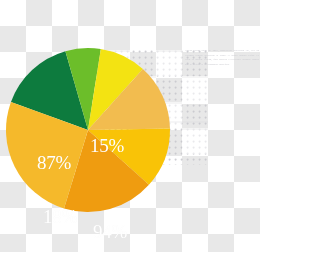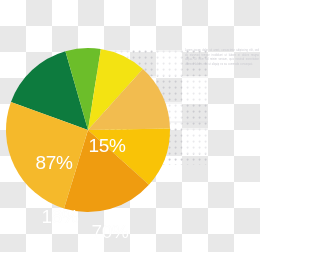--- a/index.html
+++ b/index.html
@@ -5,21 +5,21 @@
   html, body {
     margin: 0;
     padding: 0;
     background: #ffffff;
   }
   #canvas {
     position: relative;
     width: 260px;
     height: 252px;
     overflow: hidden;
-    font-family: Liberation Sans, sans-serif;
+    font-family: Liberation Serif, serif;
     
     background-color: #ffffff;
     background-image:
       linear-gradient(45deg, #e8e8e8 25%, transparent 25%, transparent 75%, #e8e8e8 75%, #e8e8e8),
       linear-gradient(45deg, #e8e8e8 25%, transparent 25%, transparent 75%, #e8e8e8 75%, #e8e8e8);
     background-size: 52px 52px;
     background-position: 0 0, 26px 26px;
   }
 
   
@@ -105,21 +105,21 @@
           <path d="M 85 85 L 97.83 4.01 A 82 82 0 0 1 139.87 24.06 Z" fill="#f3e312"></path>
           <path d="M 85 85 L 139.87 24.06 A 82 82 0 0 1 166.99 83.57 Z" fill="#f2bc4f"></path>
           <path d="M 85 85 L 166.99 83.57 A 82 82 0 0 1 145.94 139.87 Z" fill="#f9c307"></path>
           <path d="M 85 85 L 145.94 139.87 A 82 82 0 0 1 61.03 163.42 Z" fill="#ef9c10"></path>
           <path d="M 85 85 L 61.03 163.42 A 82 82 0 0 1 7.95 56.95 Z" fill="#f5b92b"></path>
         </g>
     </svg>
 
     <div id="slice-labels">
         <div class="slice-label" style="left: 104px; top: 100px;">15%</div>
-        <div class="slice-label" style="left: 107px; top: 186px;">70%</div>
+        <div class="slice-label" style="left: 107px; top: 186px;">94%</div>
         <div class="slice-label" style="left: 57px; top: 171px;">18%</div>
         <div class="slice-label" style="left: 51px; top: 117px;">87%</div>
       </div>
   </div>
 
   <div id="blurb">Lorem ipsum dolor sit amet, consectetur adipiscing elit, sed do eiusmod tempor incididunt ut labore et dolore magna aliqua. Ut enim ad minim veniam, quis nostrud exercitation ullamco laboris nisi ut aliquip ex ea commodo consequat.</div>
 
 </div>
 
 </body></html>

